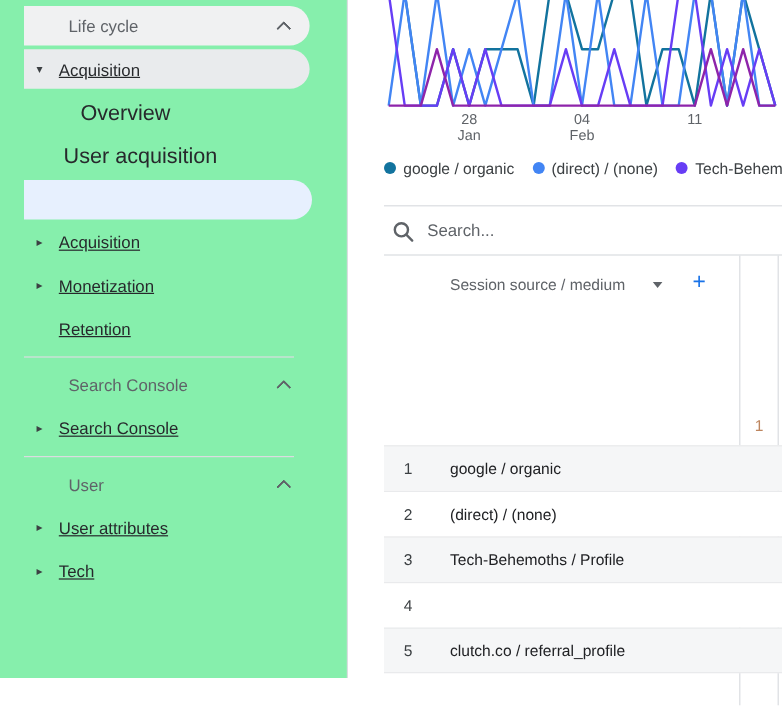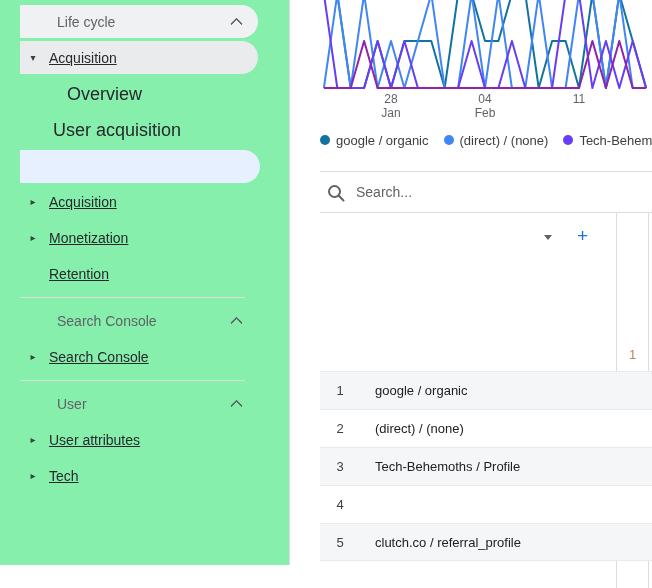--- a/index.html
+++ b/index.html
@@ -169,20 +169,21 @@
       <circle cx="8.5" cy="8.5" r="5.5" fill="none" stroke="#5f6368" stroke-width="2"></circle>
       <line x1="12.8" y1="12.8" x2="17.5" y2="17.5" stroke="#5f6368" stroke-width="2" stroke-linecap="round"></line>
     </svg>
   </div>
   <input id="search-input" type="text" placeholder="Search..." style="">
   <div class="hdiv" style="top:212px"></div>
 
   <div class="vdiv" style="left:616px"></div>
   <div class="vdiv" style="left:648px"></div>
 
+  <div id="col-header">Session source / medium</div>
   <div id="col-dropdown"></div>
   <div id="add-col">+</div>
   <div id="partial-num">1</div>
 
   <div id="rows">
       <div class="trow">
         <div class="trow-num">1</div>
         <div class="trow-source">google / organic</div>
       </div>
       <div class="trow">

